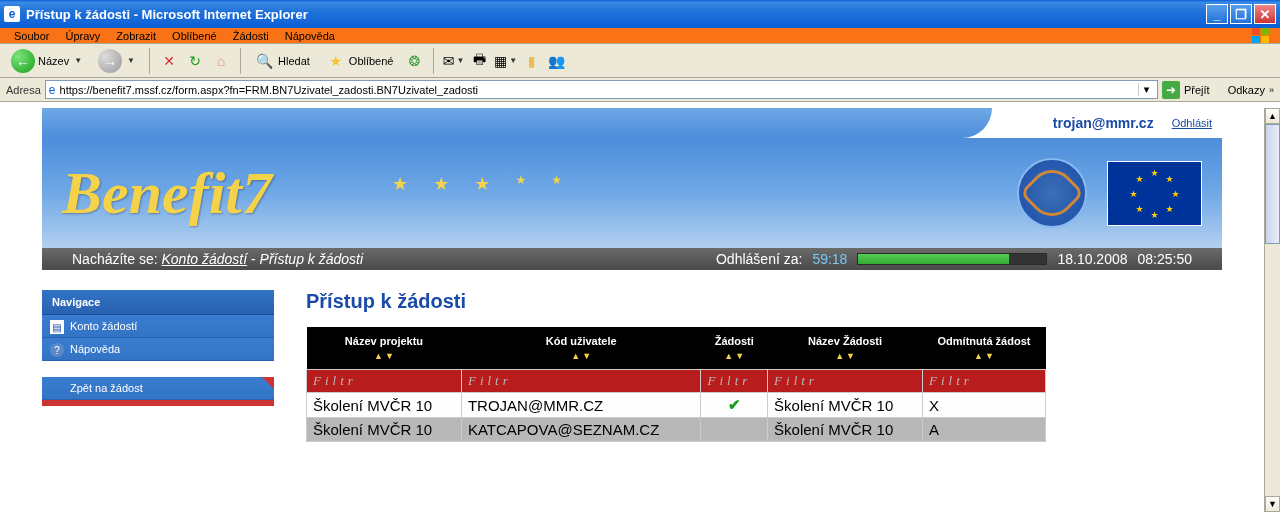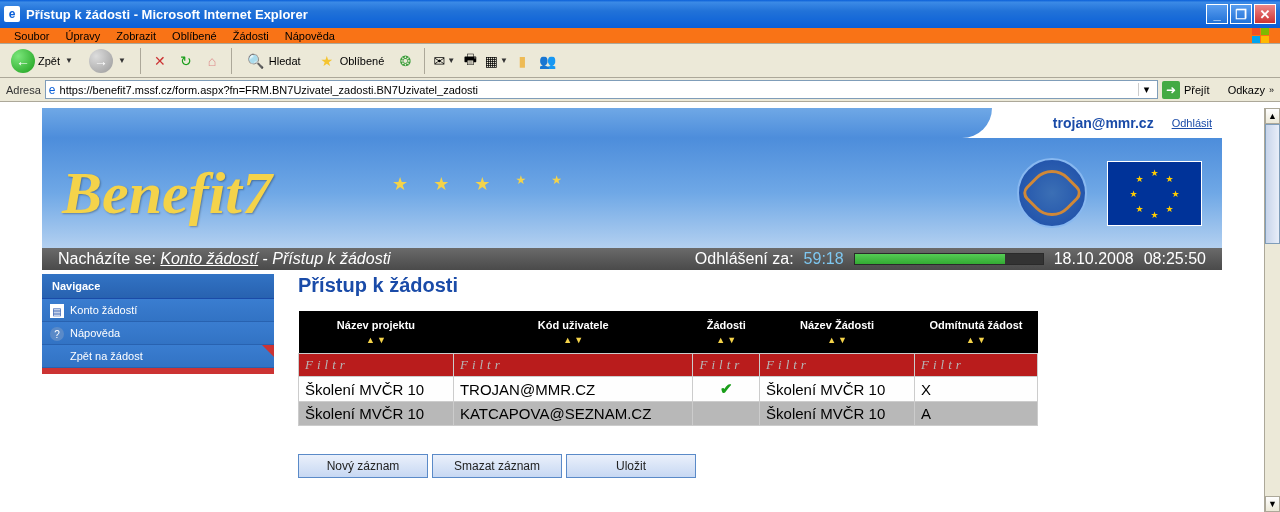--- a/index.html
+++ b/index.html
@@ -56,37 +56,37 @@
 .banner .stars { position: absolute; left: 350px; top: 35px; display: flex; gap: 25px; }
 .banner .star { color: #f4d34a; font-size: 18px; }
 .banner .right-logos { margin-left: auto; display: flex; align-items: center; gap: 20px; }
 .mmr-logo { width: 70px; height: 70px; border-radius: 50%; background: radial-gradient(circle, #3b6fb5, #1a4ba8); border: 2px solid #88b8f0; position: relative; display:flex; align-items:center; justify-content:center; }
 .mmr-logo::before { content:""; width:40px; height:40px; border: 3px solid #d08838; border-radius: 50% 20% 50% 20%; transform: rotate(45deg); }
 .eu-flag { width: 95px; height: 65px; background: #003399; border: 1px solid #fff; position: relative; display: flex; align-items: center; justify-content: center; }
 .eu-stars { width: 50px; height: 50px; position: relative; }
 .eu-stars span { position: absolute; color: #ffcc00; font-size: 9px; }
 
 
-.statusbar { background: linear-gradient(to bottom, #6a6a6a, #4a4a4a); height: 22px; display: flex; align-items: center; color: #fff; padding: 0 16px; font-size: 16px; gap: 8px; }
+.statusbar { background: linear-gradient(to bottom, #6a6a6a, #4a4a4a); height: 22px; display: flex; align-items: center; color: #fff; padding: 0 30px; font-size: 14px; gap: 8px; }
 .statusbar .crumbs a { color: #fff; font-style: italic; text-decoration: underline; }
 .statusbar .crumbs em { font-style: italic; }
 .statusbar .right { margin-left: auto; display: flex; align-items: center; gap: 10px; }
 .progress { width: 190px; height: 12px; border: 1px solid #2a2a2a; background: #333; }
 .progress > div { width: 80%; height: 100%; background: linear-gradient(to bottom, #5c5, #3a3); }
 .timer { color: #7ec7f0; }
 
 
-.main { display: flex; padding: 4px 0 0 0; gap: 24px; }
+.main { display: flex; padding: 20px 0 0 0; gap: 32px; }
 
 
 .sidebar { width: 232px; }
 .nav-head { background: linear-gradient(to bottom, #3273c4, #2862b0); color: #fff; font-weight: bold; padding: 6px 10px; border-bottom: 1px solid #1a4ba8; }
 .nav-item { background: linear-gradient(to bottom, #3a7dd0, #3273c4); color: #fff; padding: 5px 10px 5px 28px; border-bottom: 1px solid #2862b0; position: relative; cursor: pointer; }
 .nav-item .nico { position: absolute; left: 8px; top: 5px; width: 14px; height: 14px; display: flex; align-items: center; justify-content: center; font-size: 10px; }
-.nav-item.red-edge { position: relative; }
+.nav-item.red-edge { position: relative; margin-top: 16px; }
 .nav-item.red-edge::after { content:""; position:absolute; right:0; top:0; border-style: solid; border-width: 0 12px 12px 0; border-color: transparent #c33 transparent transparent; }
 .nav-bottom { height: 6px; background: #c33; }
 
 
 .content { flex: 1; padding-right: 20px; }
 .page-title { color: #1a4ba8; font-size: 20px; font-weight: bold; margin-bottom: 14px; }
 
 .datagrid { width: 740px; border-collapse: collapse; }
 .datagrid th { background: #000000; color: #fff; font-weight: bold; padding: 8px 6px; text-align: center; font-size: 11px; vertical-align: middle; }
 .datagrid th .sorters { display: block; margin-top: 2px; }
@@ -125,21 +125,21 @@
         <div></div>
         <div></div>
         <div></div>
       </span>
     </span>
 </div>
 
 <div class="toolbar">
   <div class="tb-btn">
     <span class="tb-icon back">←</span>
-    <span>Zpět</span>
+    <span>Název</span>
     <span class="drop">▼</span>
   </div>
   <div class="tb-btn">
     <span class="tb-icon fwd">→</span>
     <span class="drop">▼</span>
   </div>
   <span class="sep"></span>
   <span class="tb-small" style="color:#c33">✕</span>
   <span class="tb-small" style="color:#1a9e1a">↻</span>
   <span class="tb-small" style="color:#d88">⌂</span>
@@ -283,22 +283,17 @@
             <tr class="r1">
               <td>Školení MVČR 10</td>
               <td>KATCAPOVA@SEZNAM.CZ</td>
               <td></td>
               <td>Školení MVČR 10</td>
               <td>A</td>
             </tr>
           </tbody>
         </table>
 
-        <div class="action-row">
-          <div class="action-btn">Nový záznam</div>
-          <div class="action-btn">Smazat záznam</div>
-          <div class="action-btn">Uložit</div>
-        </div>
       </div>
     </div>
 
   </div>
 </div>
 
 </body></html>

